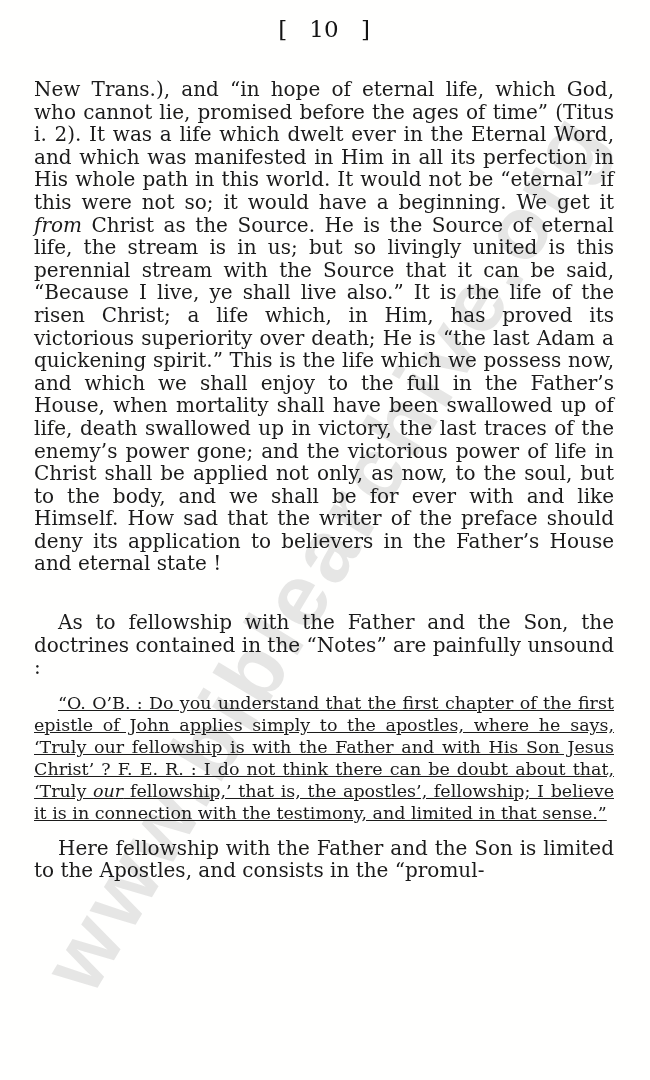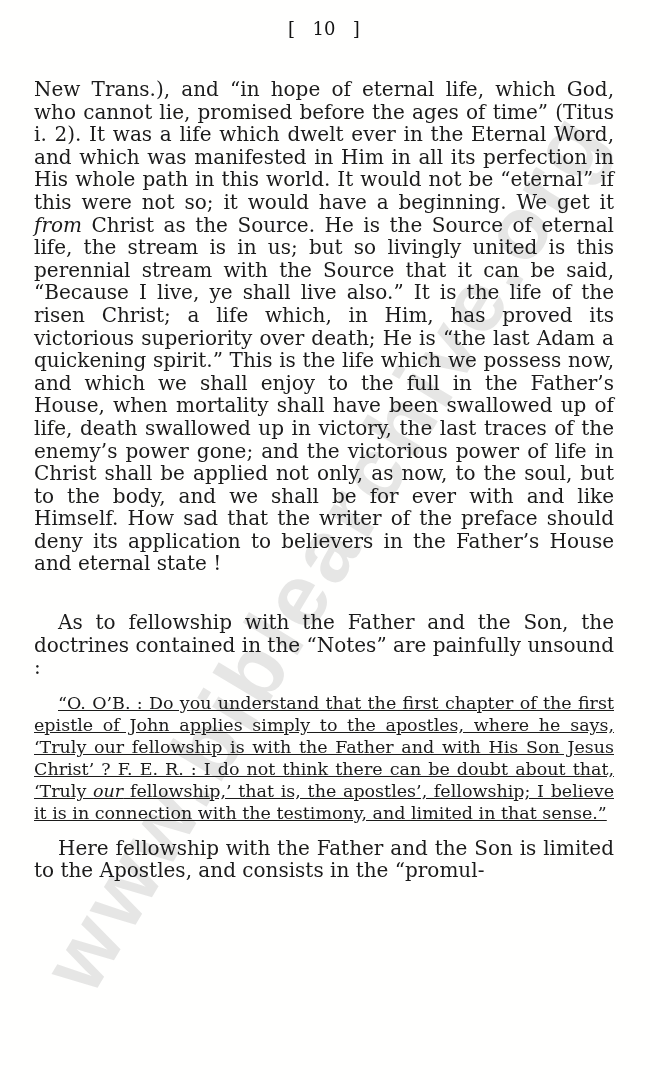--- a/index.html
+++ b/index.html
@@ -38,21 +38,21 @@
     pointer-events: none;
     z-index: 1;
   }
   .text-layer {
     position: relative;
     z-index: 2;
     padding: 16px 36px 0 34px;
   }
   .page-number {
     text-align: center;
-    font-size: 18px;
+    font-size: 23px;
     line-height: 26px;
     word-spacing: 0.65em;
     margin-bottom: 8px;
     color: #141414;
   }
   p.para {
     margin: 0;
     text-align: justify;
   }
   p.body {

